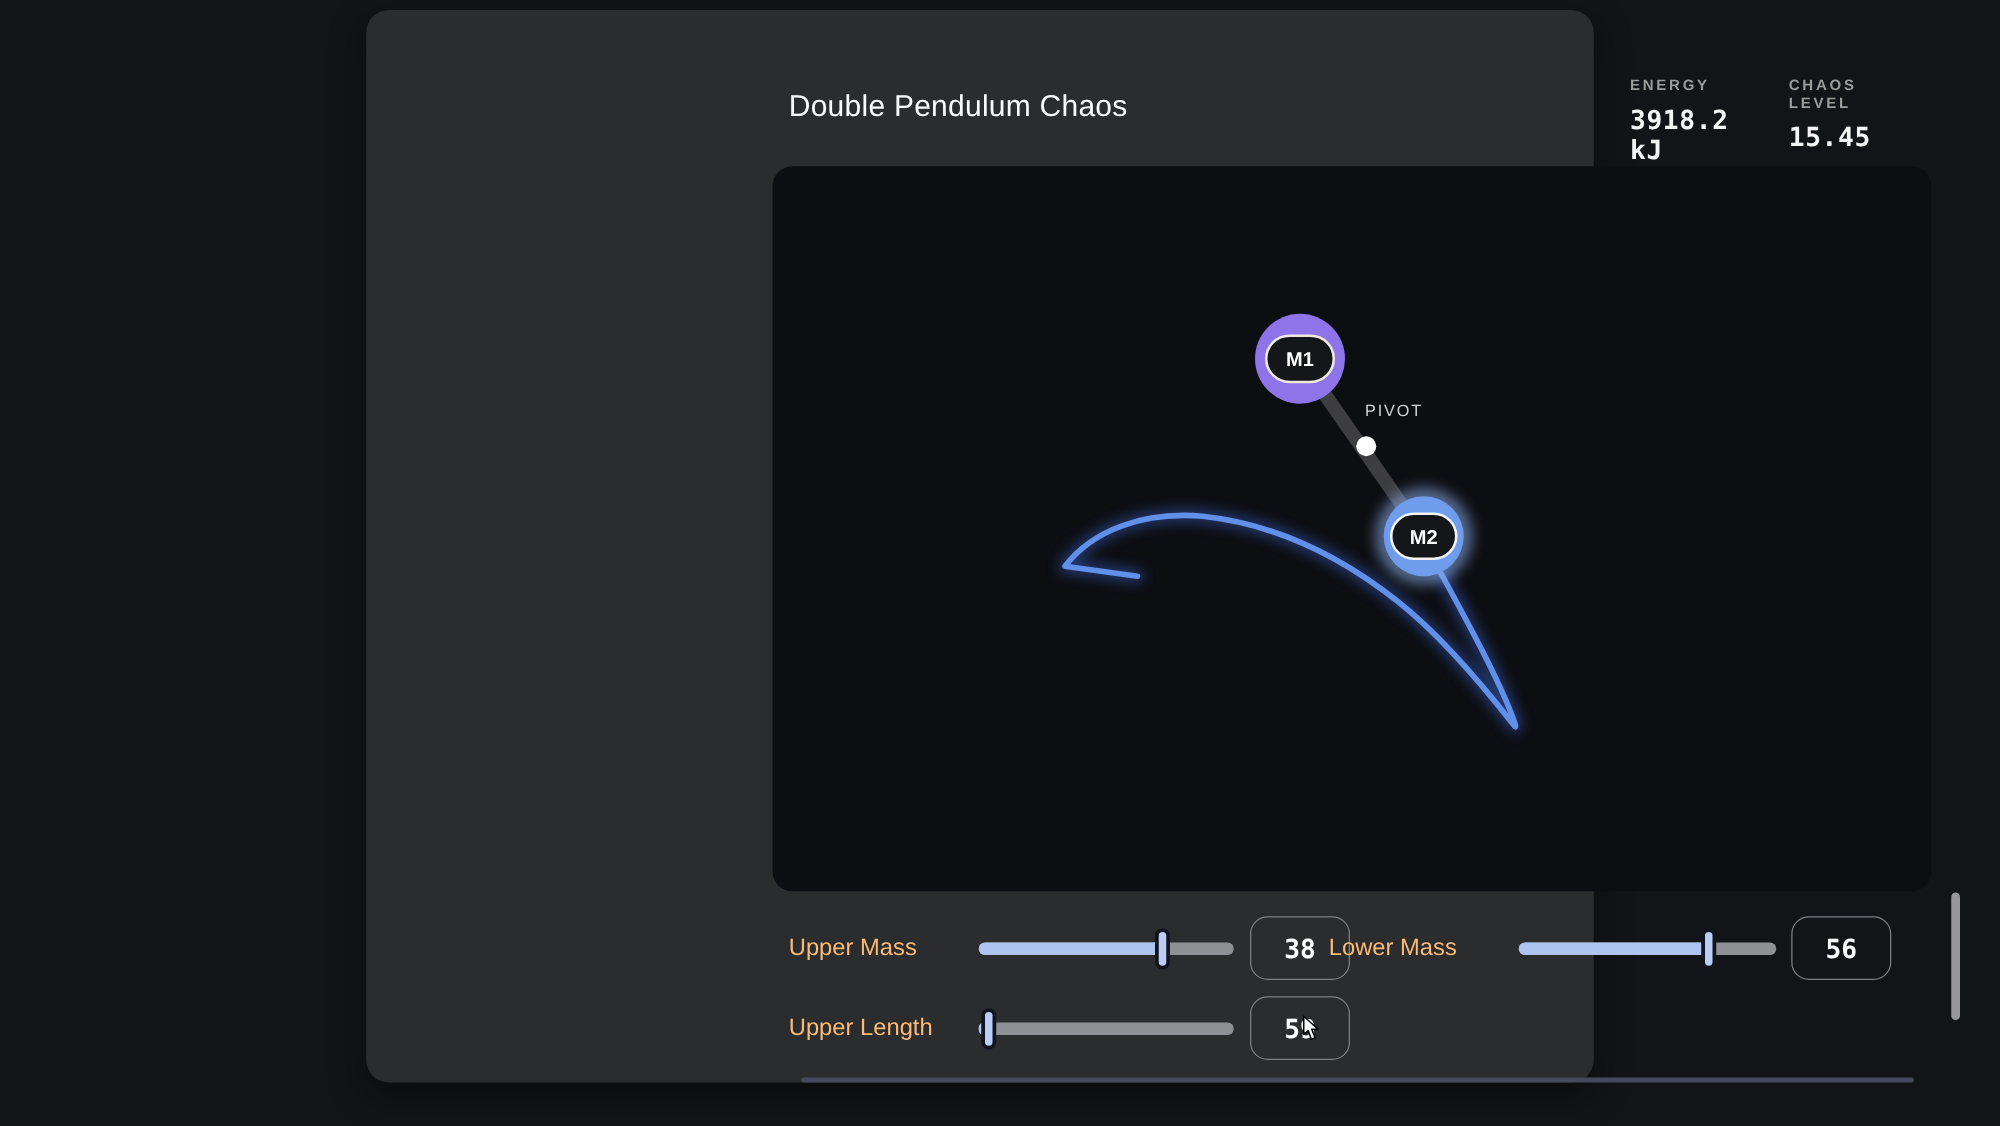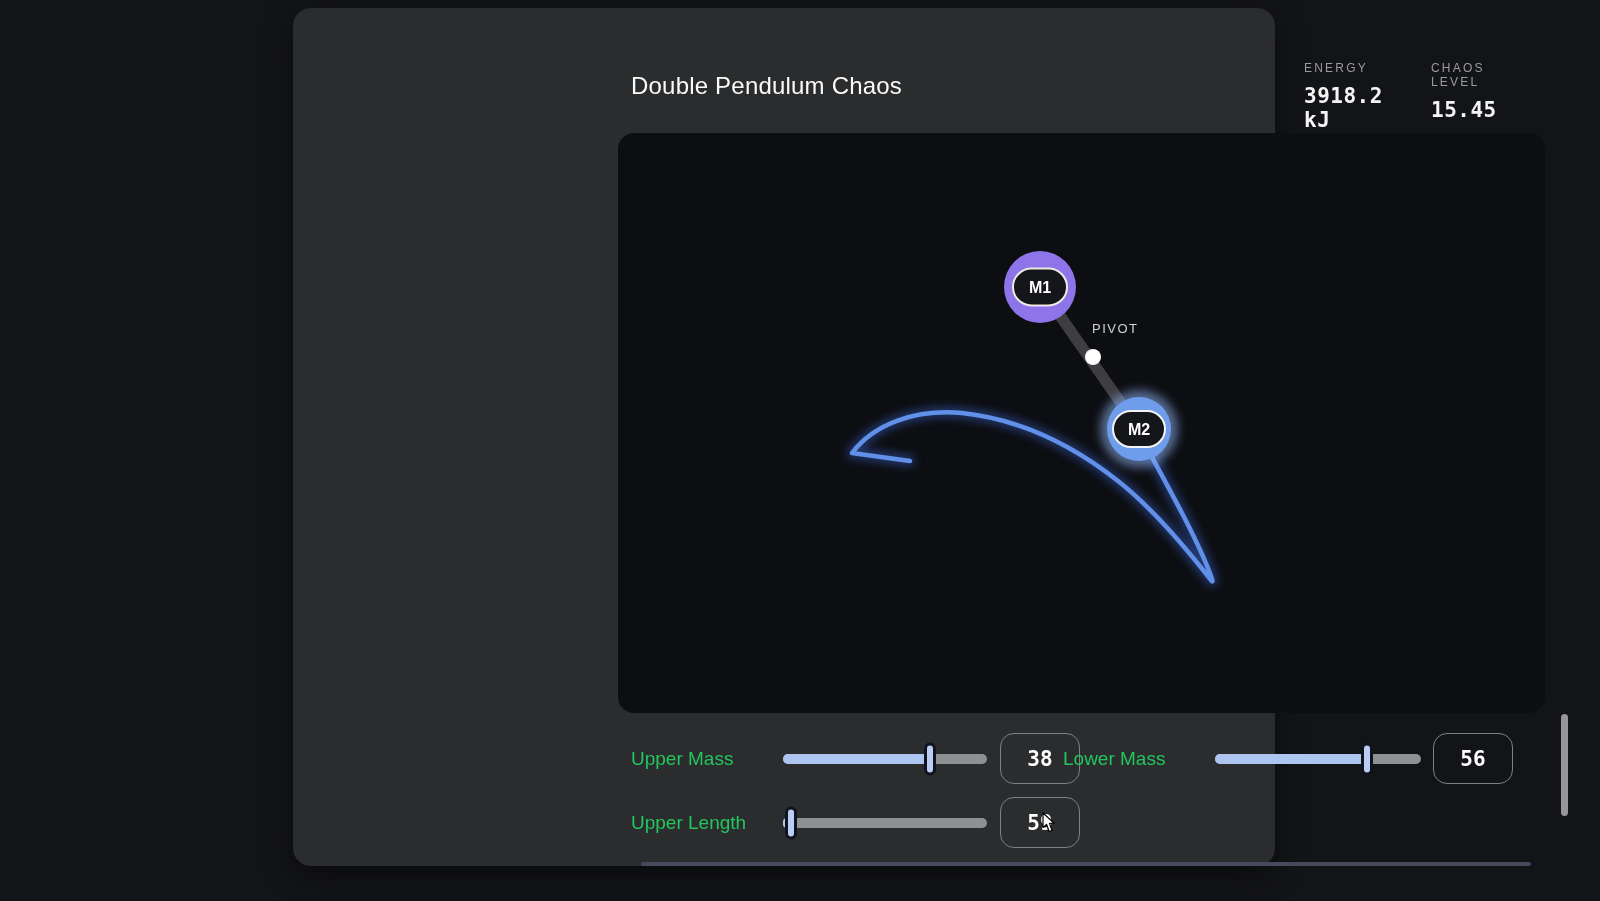--- a/index.html
+++ b/index.html
@@ -5,34 +5,34 @@
   html,body{margin:0;padding:0;background:#131417;}
   .stage{position:relative;width:1600px;height:901px;background:#131417;overflow:hidden;
          font-family:"Liberation Sans",sans-serif;}
   .panel{position:absolute;left:293px;top:8px;width:982px;height:858px;background:#2b2c2e;
          border-radius:18px;box-shadow:0 10px 30px rgba(0,0,0,.45);}
   
   .title{position:absolute;left:338px;top:64px;font-size:24px;font-weight:500;color:#fafafa;letter-spacing:.2px;}
   .stat{position:absolute;top:53px;}
   .stat-energy{left:1011px;}
   .stat-chaos{left:1138px;}
-  .stat-label{font-size:12px;letter-spacing:2.2px;color:#9b9b9b;font-weight:400;
+  .stat-label{font-size:12px;letter-spacing:2.2px;color:#9b9b9b;font-weight:700;
               font-family:"Liberation Sans",sans-serif;}
   .stat-value{margin-top:9px;font-size:21px;font-weight:bold;color:#f5f5f5;
               font-family:"DejaVu Sans Mono",monospace;letter-spacing:.5px;}
   
   .sim-canvas{position:absolute;left:325px;top:125px;width:927px;height:580px;background:#0d0e12;
               border-radius:16px;}
   
   .cell{position:absolute;height:51px;}
   .cell-0{left:338px;top:725px;width:449px;}
   .cell-1{left:770px;top:725px;width:450px;}
   .cell-2{left:338px;top:789px;width:449px;}
   .cell-3{left:800px;top:789px;width:450px;}
-  .ctl-label{position:absolute;left:0;top:50%;transform:translateY(-50%);font-size:19px;color:#22c55e;}
+  .ctl-label{position:absolute;left:0;top:50%;transform:translateY(-50%);font-size:19px;color:#fdba74;}
   .slider{position:absolute;left:152px;top:50%;transform:translateY(-50%);width:204px;height:10px;
           background:#8f9094;border-radius:5px;}
   .cell-1 .slider,.cell-3 .slider{width:206px;}
   .slider-fill{position:absolute;left:0;top:0;height:100%;width:var(--pct,50%);
                background:#aec5f1;border-radius:5px;}
   .slider-thumb{position:absolute;left:var(--pct,50%);top:50%;transform:translate(-50%,-50%);
                 width:12px;height:33px;background:#bccdf3;border:3px solid #0f1420;
                 border-radius:8px;box-sizing:border-box;}
   .vbox{position:absolute;right:0;top:0;width:80px;height:51px;border:1.5px solid #7d7f85;
         border-radius:14px;box-sizing:border-box;display:flex;align-items:center;justify-content:center;

